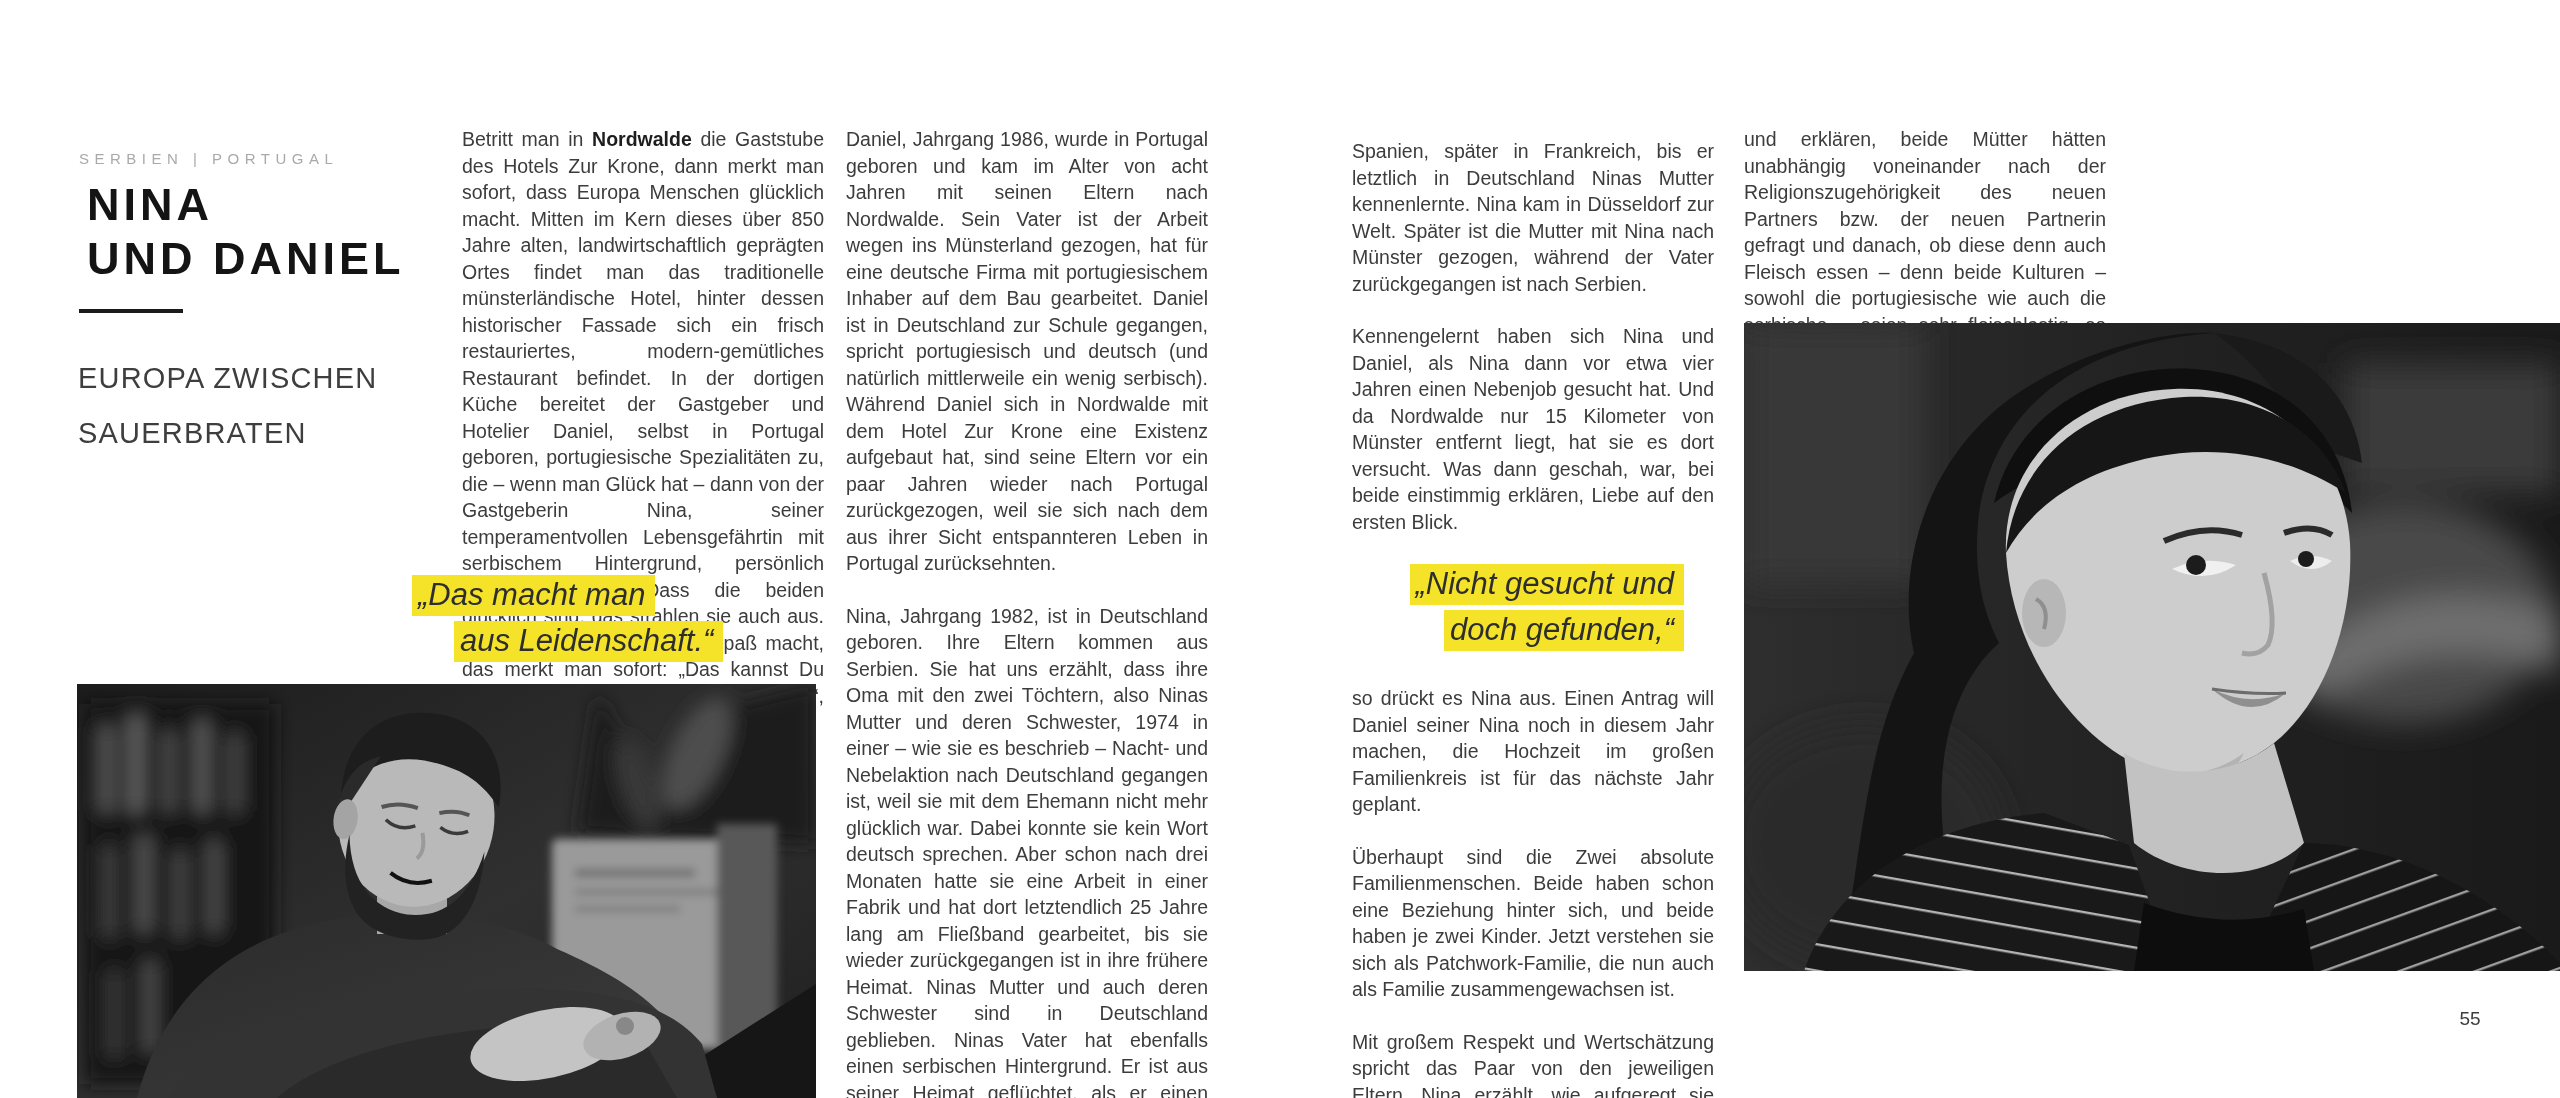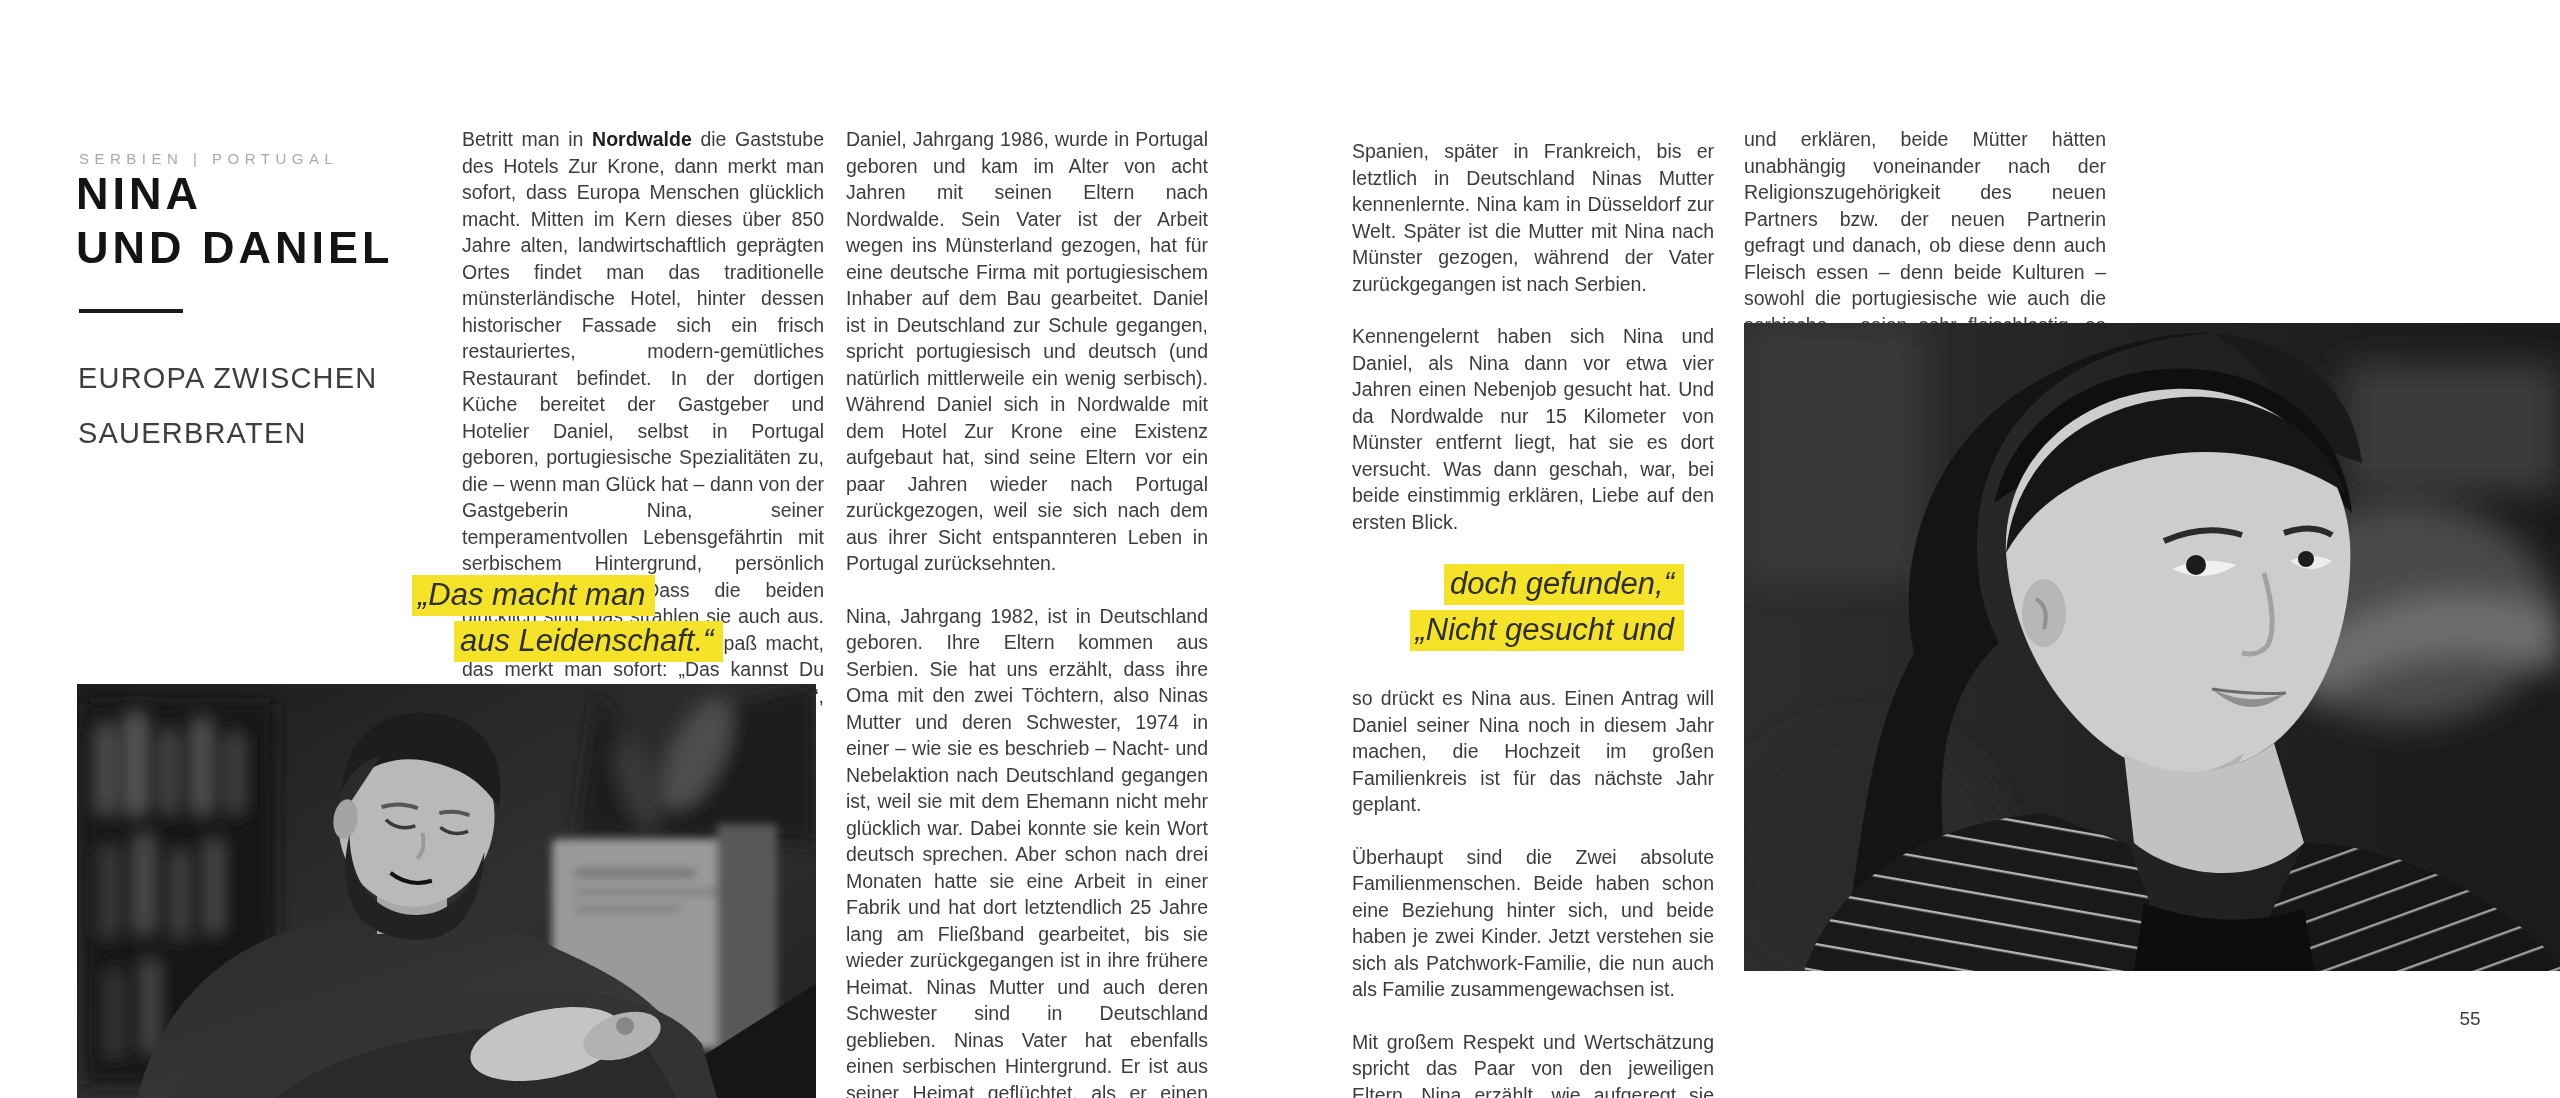--- a/index.html
+++ b/index.html
@@ -72,21 +72,21 @@
     font-size:19px;color:#3f3f3f;
   }
 </style>
 </head>
 <body>
 
 <div class="abs kicker">
   <span>SERBIEN | PORTUGAL</span>
 </div>
 
-<h1 class="abs title" style="margin:0;">
+<h1 class="abs title" style="margin:11px;">
   <span style="display:block;">NINA</span>
   <span style="display:block;">UND DANIEL</span>
 </h1>
 
 <div class="abs title-rule"></div>
 
 <div class="abs subtitle">
   <span style="display:block;">EUROPA ZWISCHEN</span>
   <span style="display:block;">SAUERBRATEN</span>
 </div>
@@ -187,22 +187,22 @@
 
 <div id="col2" class="abs col">
   <p>Daniel, Jahrgang 1986, wurde in Portugal geboren und kam im Alter von acht Jahren mit seinen Eltern nach Nordwalde. Sein Vater ist der Arbeit wegen ins Münsterland gezogen, hat für eine deutsche Firma mit portugiesischem Inhaber auf dem Bau gearbeitet. Daniel ist in Deutschland zur Schule gegangen, spricht portugiesisch und deutsch (und natürlich mittlerweile ein wenig serbisch). Während Daniel sich in Nordwalde mit dem Hotel Zur Krone eine Existenz aufgebaut hat, sind seine Eltern vor ein paar Jahren wieder nach Portugal zurückgezogen, weil sie sich nach dem aus ihrer Sicht entspannteren Leben in Portugal zurücksehnten.</p>
   <p>Nina, Jahrgang 1982, ist in Deutschland geboren. Ihre Eltern kommen aus Serbien. Sie hat uns erzählt, dass ihre Oma mit den zwei Töchtern, also Ninas Mutter und deren Schwester, 1974 in einer – wie sie es beschrieb – Nacht- und Nebelaktion nach Deutschland gegangen ist, weil sie mit dem Ehemann nicht mehr glücklich war. Dabei konnte sie kein Wort deutsch sprechen. Aber schon nach drei Monaten hatte sie eine Arbeit in einer Fabrik und hat dort letztendlich 25 Jahre lang am Fließband gearbeitet, bis sie wieder zurückgegangen ist in ihre frühere Heimat. Ninas Mutter und auch deren Schwester sind in Deutschland geblieben. Ninas Vater hat ebenfalls einen serbischen Hintergrund. Er ist aus seiner Heimat geflüchtet, als er einen Einberufungsbefehl bekam, dem er nicht folgen wollte. Über Umwege war er zunächst in</p>
 </div>
 
 <div id="col3" class="abs col">
   <p>Spanien, später in Frankreich, bis er letztlich in Deutschland Ninas Mutter kennenlernte. Nina kam in Düsseldorf zur Welt. Später ist die Mutter mit Nina nach Münster gezogen, während der Vater zurückgegangen ist nach Serbien.</p>
   <p>Kennengelernt haben sich Nina und Daniel, als Nina dann vor etwa vier Jahren einen Nebenjob gesucht hat. Und da Nordwalde nur 15 Kilometer von Münster entfernt liegt, hat sie es dort versucht. Was dann geschah, war, bei beide einstimmig erklären, Liebe auf den ersten Blick.</p>
   <div id="quote2" class="pull-quote">
+    <div class="pq-line"><span class="pq-mark">„Nicht gesucht und</span></div>
     <div class="pq-line"><span class="pq-mark">doch gefunden,“</span></div>
-    <div class="pq-line"><span class="pq-mark">„Nicht gesucht und</span></div>
   </div>
   <p>so drückt es Nina aus. Einen Antrag will Daniel seiner Nina noch in diesem Jahr machen, die Hochzeit im großen Familienkreis ist für das nächste Jahr geplant.</p>
   <p>Überhaupt sind die Zwei absolute Familienmenschen. Beide haben schon eine Beziehung hinter sich, und beide haben je zwei Kinder. Jetzt verstehen sie sich als Patchwork-Familie, die nun auch als Familie zusammengewachsen ist.</p>
   <p>Mit großem Respekt und Wertschätzung spricht das Paar von den jeweiligen Eltern. Nina erzählt, wie aufgeregt sie war, als sie Daniels Mutter kennengelernt hat, aber dass sich das ganz schnell gelegt hat, weil sich alles „richtig“ angefühlt hat und plötzlich ganz leicht war. Oft fährt das Paar zu den Eltern nach Portugal, das ist auch für Nina jetzt ein Zuhause. Nachgefragt, wie denn die Familien reagiert haben auf die Wahl ihrer Kinder, lachen Nina und Daniel</p>
 </div>
 
 <div id="col4" class="abs col">
   <p>und erklären, beide Mütter hätten unabhängig voneinander nach der Religionszugehörigkeit des neuen Partners bzw. der neuen Partnerin gefragt und danach, ob diese denn auch Fleisch essen – denn beide Kulturen – sowohl die portugiesische wie auch die serbische – seien sehr fleischlastig, so versichert man uns.</p>
 </div>
 

